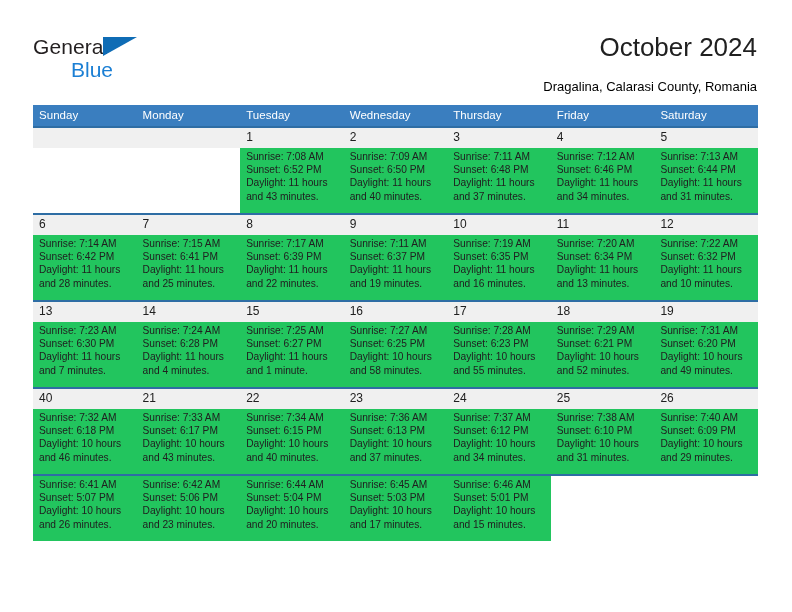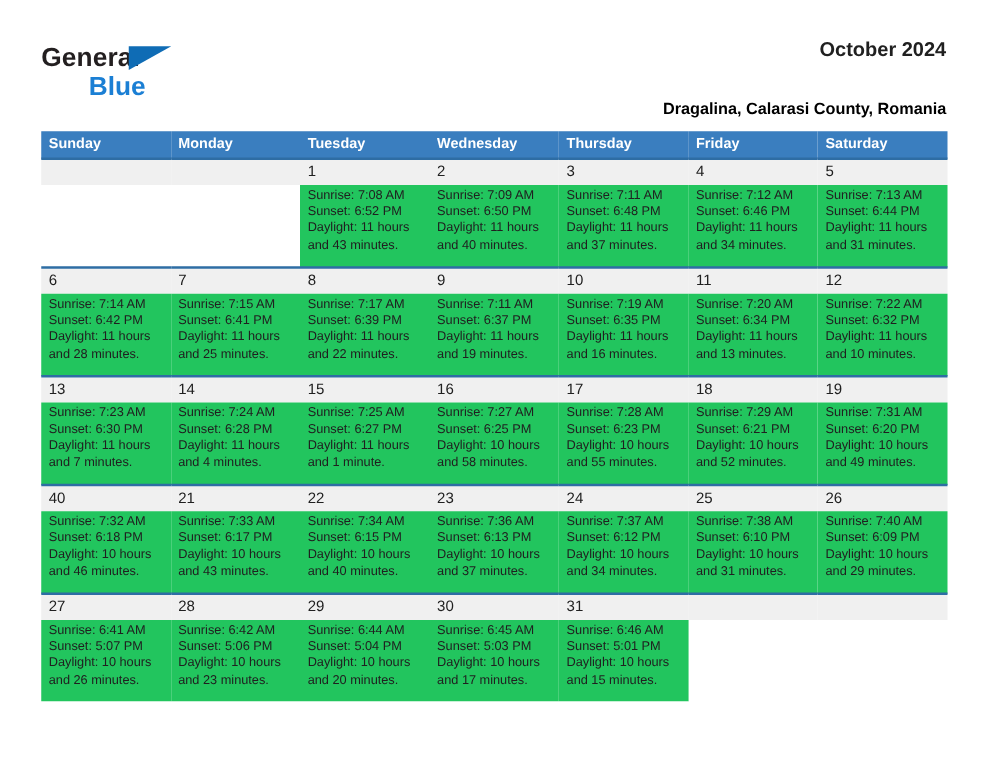--- a/index.html
+++ b/index.html
@@ -21,21 +21,20 @@
     box-sizing: border-box;
   }
 
   
   .header {
     position: absolute;
     left: 0;
     top: 0;
     width: 792px;
     height: 100px;
-    font-weight: bold;
   }
   .brand {
     position: absolute;
     left: 33px;
     top: 36px;
     width: 180px;
     height: 52px;
     line-height: 1;
     user-select: none;
   }
@@ -61,21 +60,21 @@
     font-size: 21px;
     color: #1b7fd4;
     margin-left: 38px;
     margin-top: 1px;
     height: 24px;
   }
   .title {
     position: absolute;
     right: 35px;
     top: 32px;
-    font-size: 16px;
+    font-size: 26px;
     color: #202020;
     text-align: right;
     white-space: nowrap;
   }
   .subtitle {
     position: absolute;
     right: 35px;
     top: 79px;
     font-size: 13px;
     color: #000000;
@@ -89,21 +88,21 @@
     left: 33px;
     top: 105px;
     width: 725px;
     border-collapse: collapse;
     table-layout: fixed;
   }
   .calendar th {
     background: #3a7ebf;
     color: #ffffff;
     font-size: 11.5px;
-    font-weight: bold;
+    font-weight: normal;
     text-align: left;
     padding: 4px 0 5px 6px;
     height: 11px;
     letter-spacing: 0.05px;
   }
   .calendar col { width: 103.57px; }
 
   .wk-top td {
     border-top: 2px solid #2e6da4;
     height: 0;
@@ -379,29 +378,20 @@
           <td>
             <div>Sunrise: 7:40 AM</div>
             <div>Sunset: 6:09 PM</div>
             <div>Daylight: 10 hours</div>
             <div>and 29 minutes.</div>
           </td>
         </tr>
         <tr class="wk-top">
           <td colspan="7"></td>
         </tr>
-        <tr class="daynum-row">
-          <td>27</td>
-          <td>28</td>
-          <td>29</td>
-          <td>30</td>
-          <td>31</td>
-          <td></td>
-          <td></td>
-        </tr>
         <tr class="info-row">
           <td>
             <div>Sunrise: 6:41 AM</div>
             <div>Sunset: 5:07 PM</div>
             <div>Daylight: 10 hours</div>
             <div>and 26 minutes.</div>
           </td>
           <td>
             <div>Sunrise: 6:42 AM</div>
             <div>Sunset: 5:06 PM</div>

